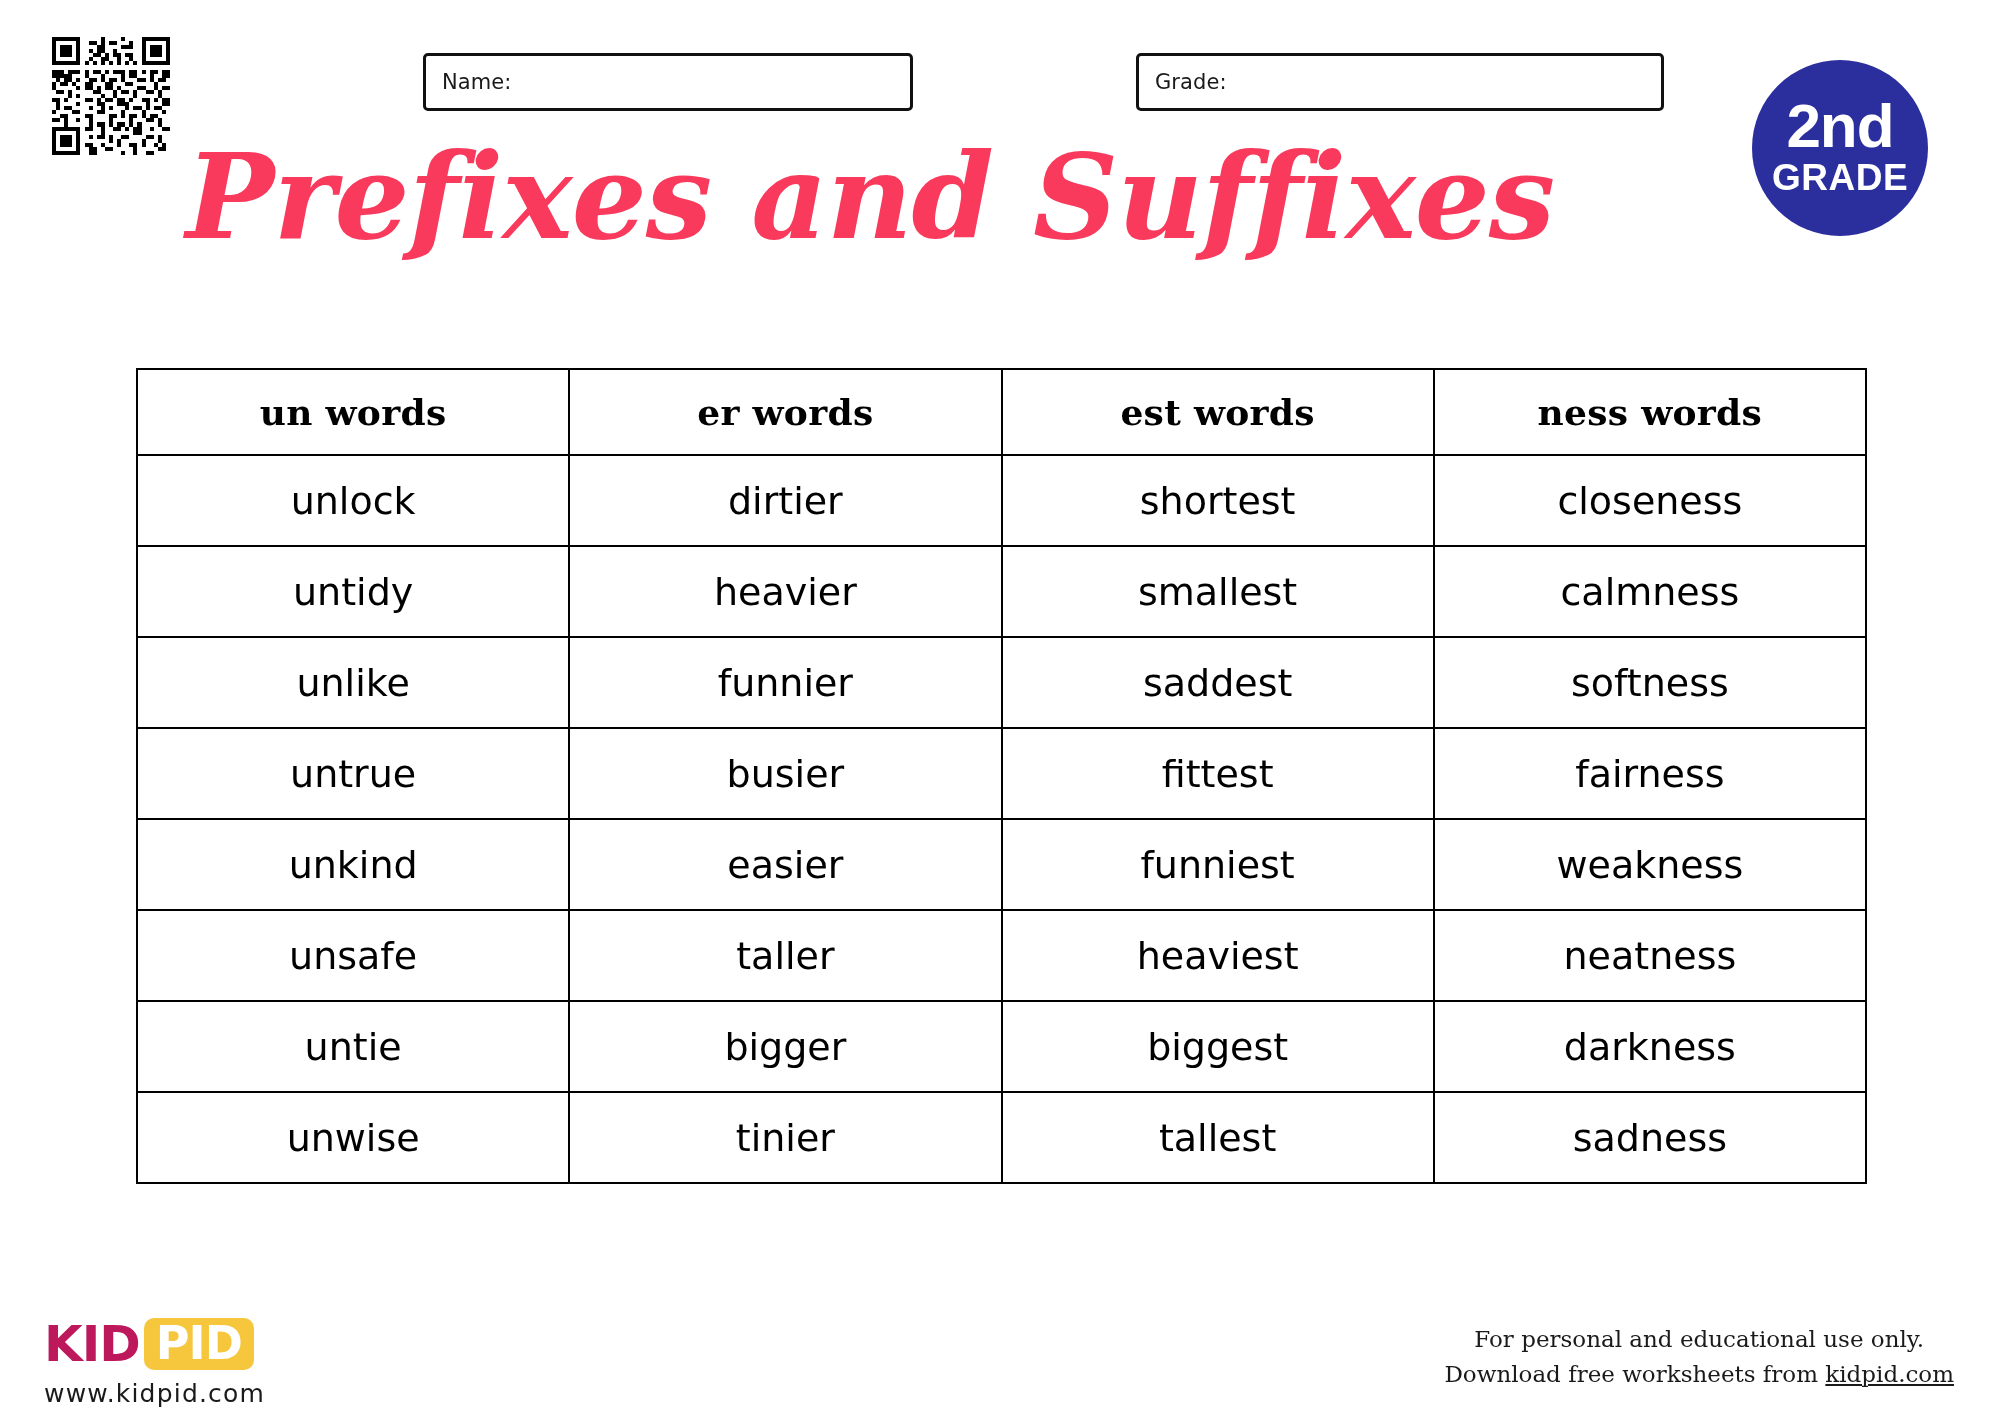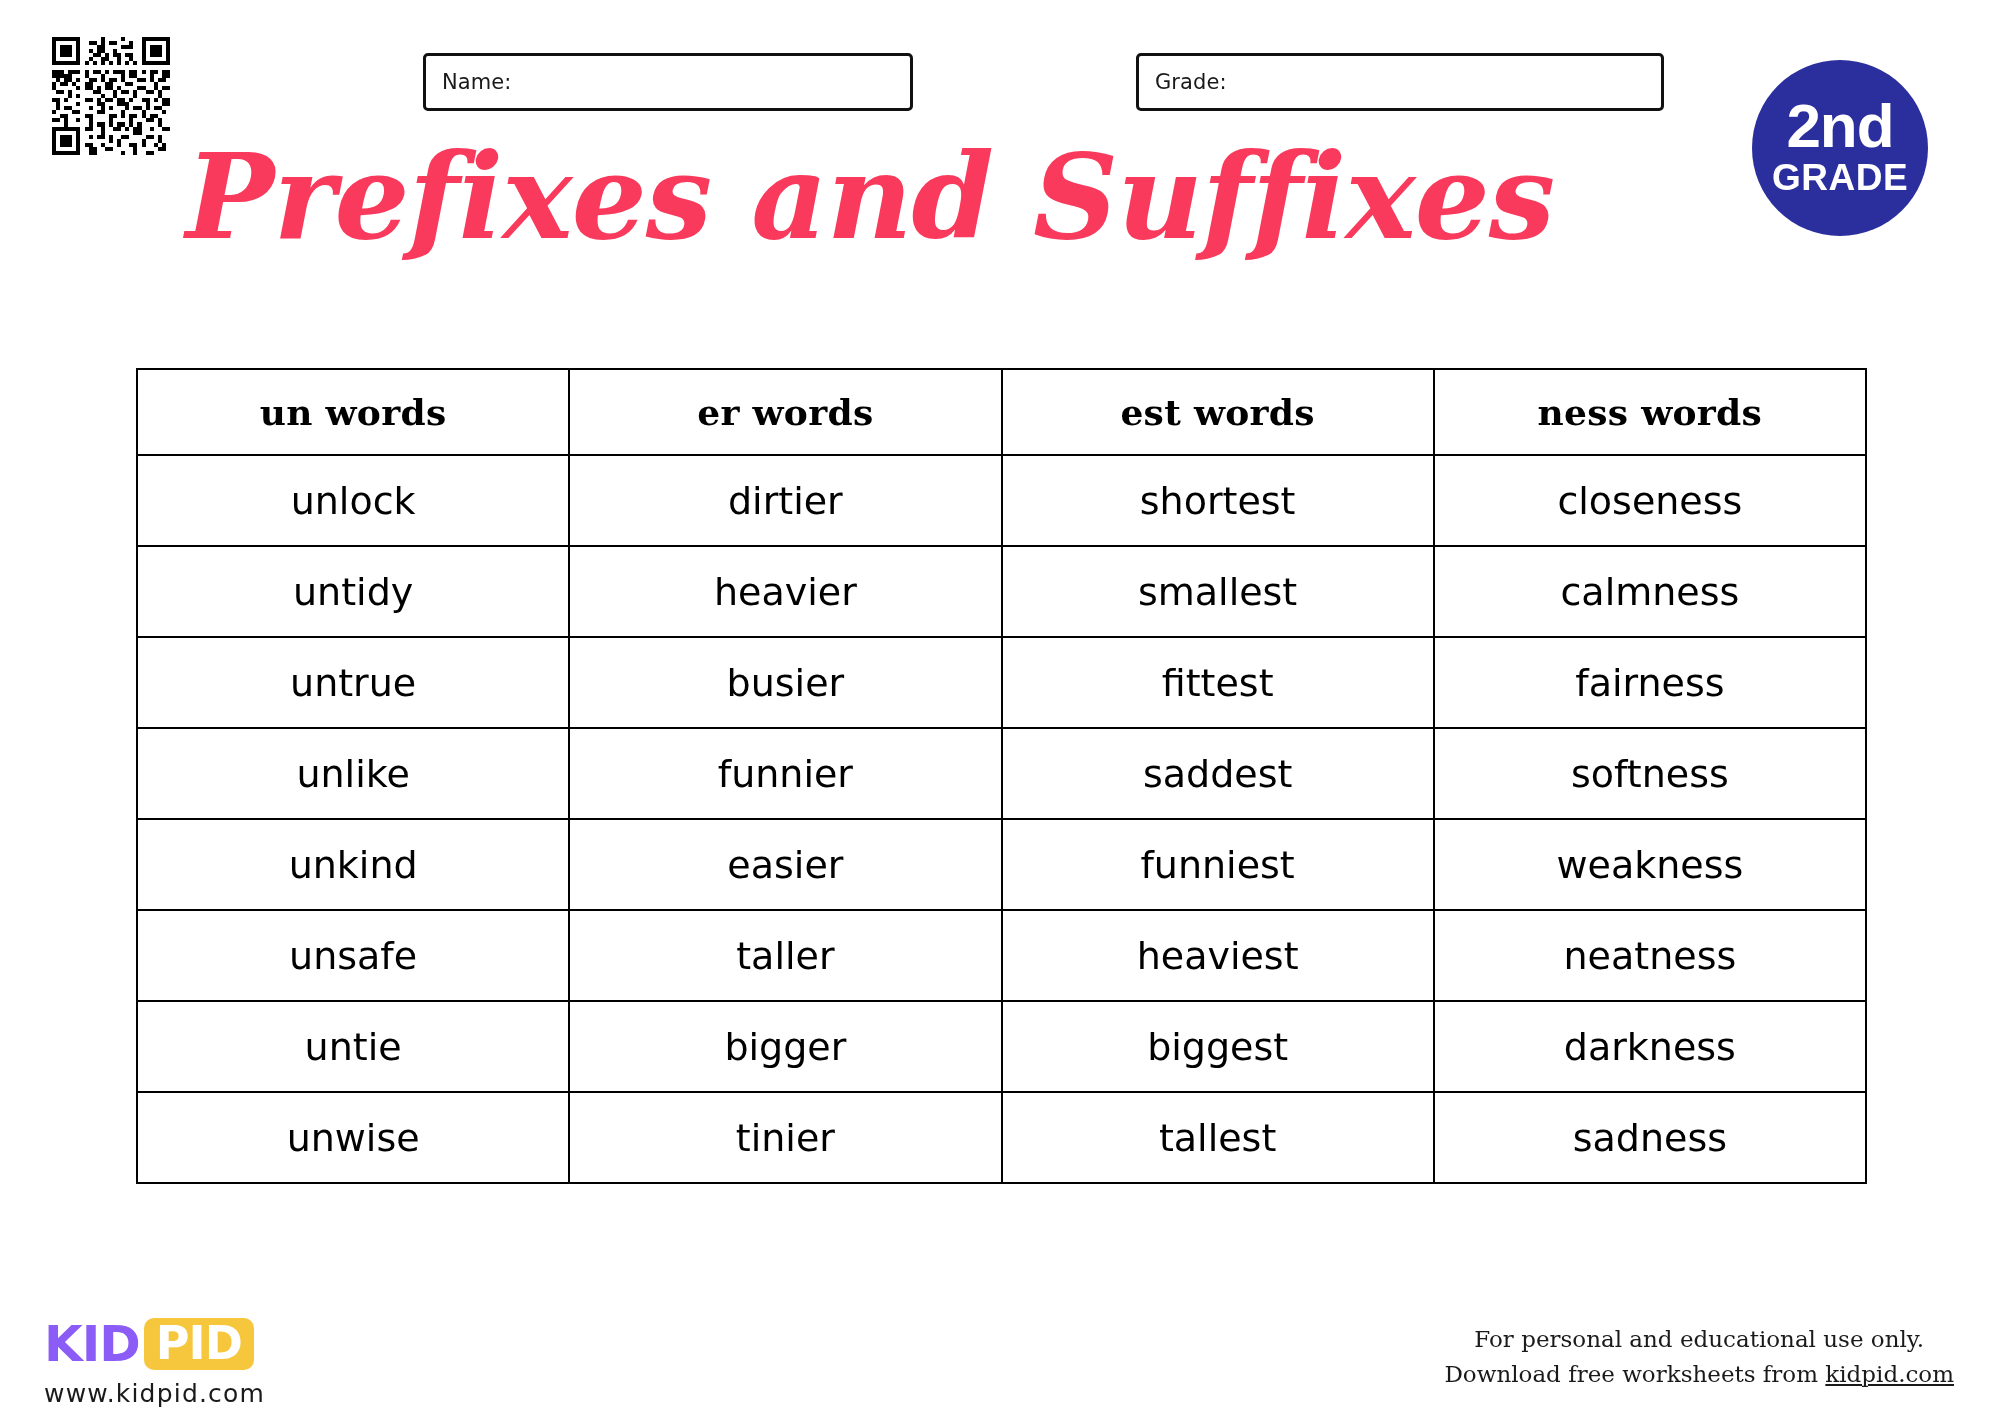--- a/index.html
+++ b/index.html
@@ -135,21 +135,21 @@
   .brand-logo {
     display: flex;
     align-items: center;
     height: 52px;
   }
   .brand-kid {
     font-family: "DejaVu Sans", sans-serif;
     font-weight: bold;
     font-size: 50px;
     line-height: 1;
-    color: #8b5cf6;
+    color: #be185d;
     letter-spacing: -1px;
   }
   .brand-pid {
     font-family: "DejaVu Sans", sans-serif;
     font-weight: bold;
     font-size: 46px;
     line-height: 1;
     color: #ffffff;
     background: #F6C63C;
     border-radius: 10px;
@@ -379,30 +379,30 @@
         <td>shortest</td>
         <td>closeness</td>
       </tr>
       <tr>
         <td>untidy</td>
         <td>heavier</td>
         <td>smallest</td>
         <td>calmness</td>
       </tr>
       <tr>
+        <td>unlike</td>
+        <td>funnier</td>
+        <td>saddest</td>
+        <td>softness</td>
+      </tr>
+      <tr>
         <td>untrue</td>
         <td>busier</td>
         <td>fittest</td>
         <td>fairness</td>
-      </tr>
-      <tr>
-        <td>unlike</td>
-        <td>funnier</td>
-        <td>saddest</td>
-        <td>softness</td>
       </tr>
       <tr>
         <td>unkind</td>
         <td>easier</td>
         <td>funniest</td>
         <td>weakness</td>
       </tr>
       <tr>
         <td>unsafe</td>
         <td>taller</td>

